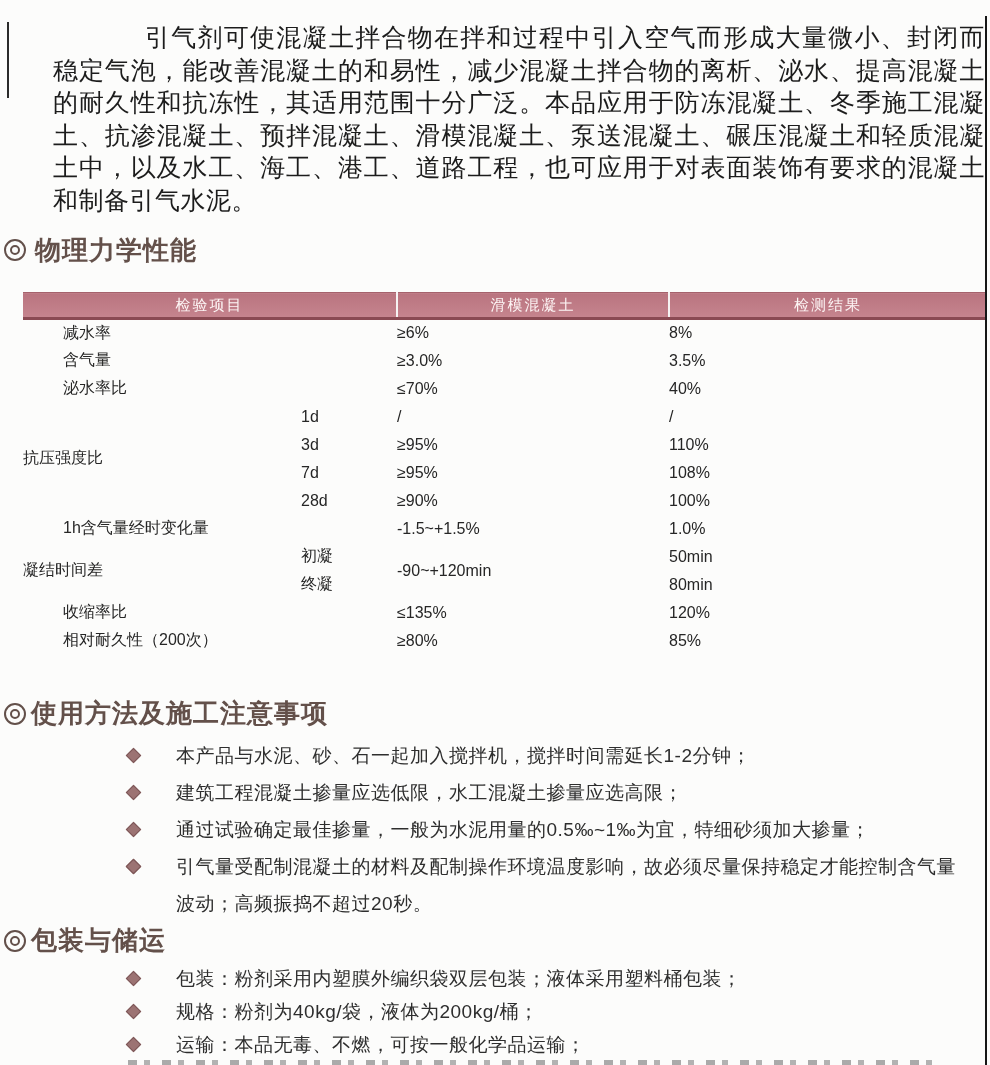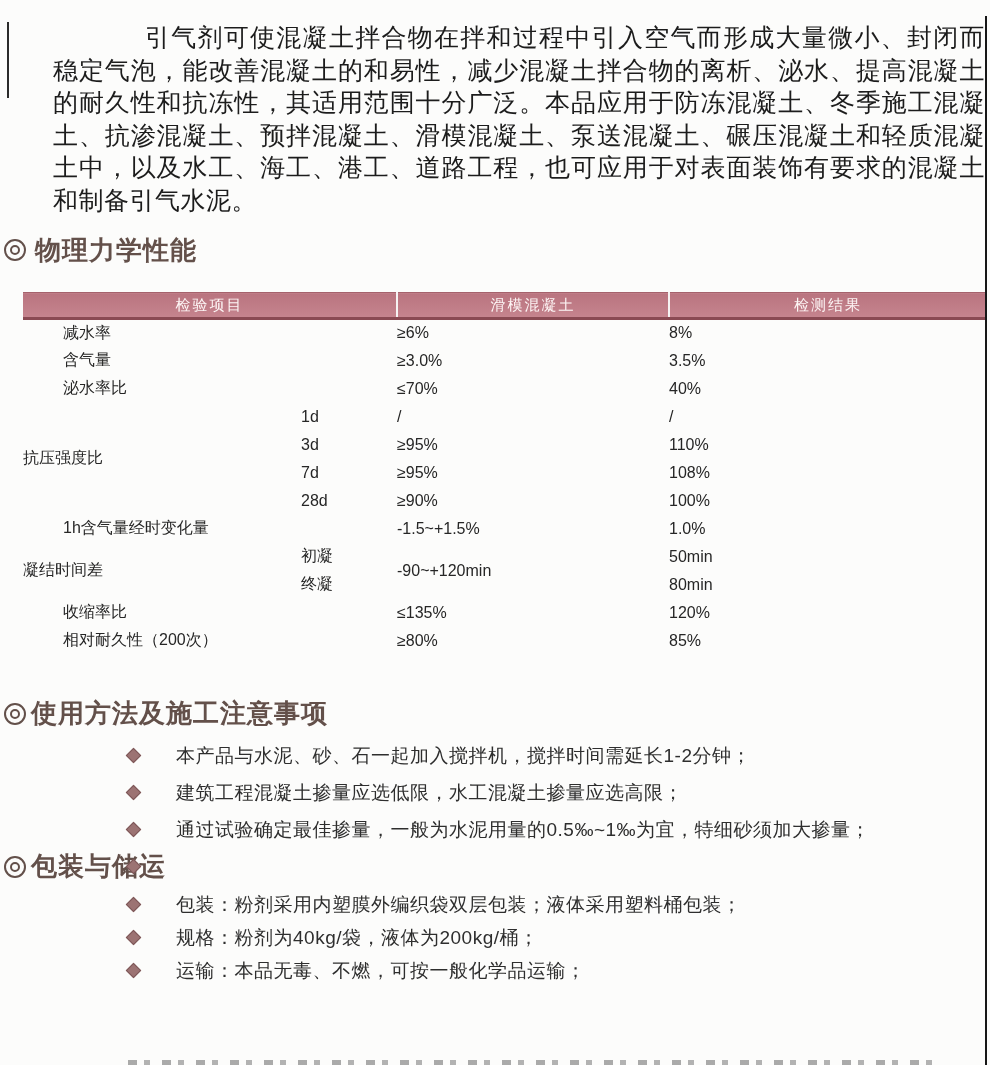--- a/index.html
+++ b/index.html
@@ -227,20 +227,24 @@
       <span class="diamond-icon"></span>
       <span>建筑工程混凝土掺量应选低限，水工混凝土掺量应选高限；</span>
     </div>
     <div class="bullet">
       <span class="diamond-icon"></span>
       <span>通过试验确定最佳掺量，一般为水泥用量的0.5‰~1‰为宜，特细砂须加大掺量；</span>
     </div>
     <div class="bullet">
       <span class="diamond-icon"></span>
     </div>
+    <div class="bullet">
+      <span class="diamond-icon"></span>
+      <span>引气量受配制混凝土的材料及配制操作环境温度影响，故必须尽量保持稳定才能控制含气量波动；高频振捣不超过20秒。</span>
+    </div>
   </div>
 
   <div class="section-heading third">
     <span class="marker-icon">
         <span class="inner"></span>
       </span>
     <span>包装与储运</span>
   </div>
 
   <div class="bullets packing">

